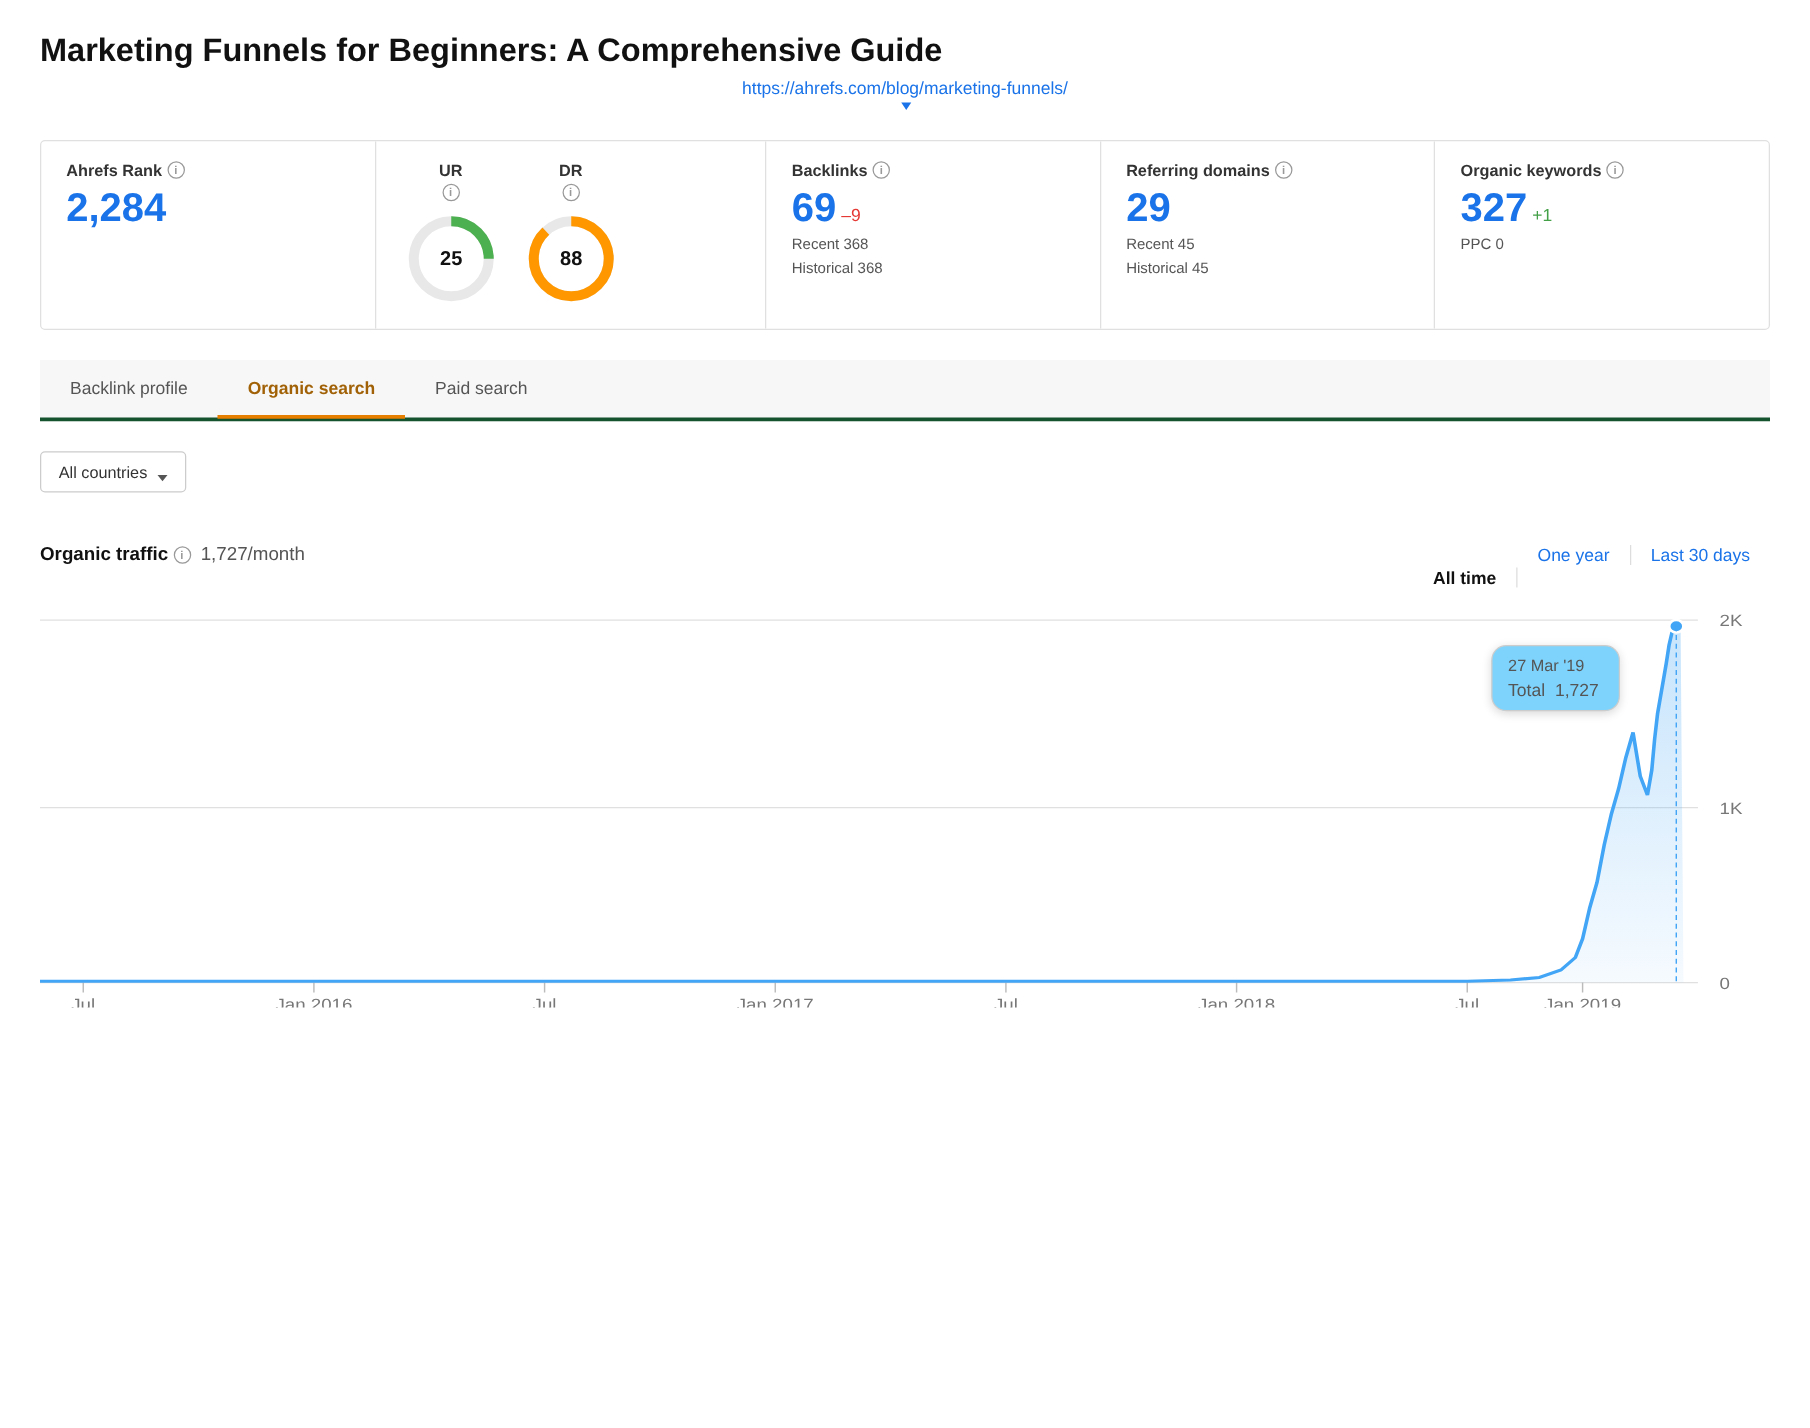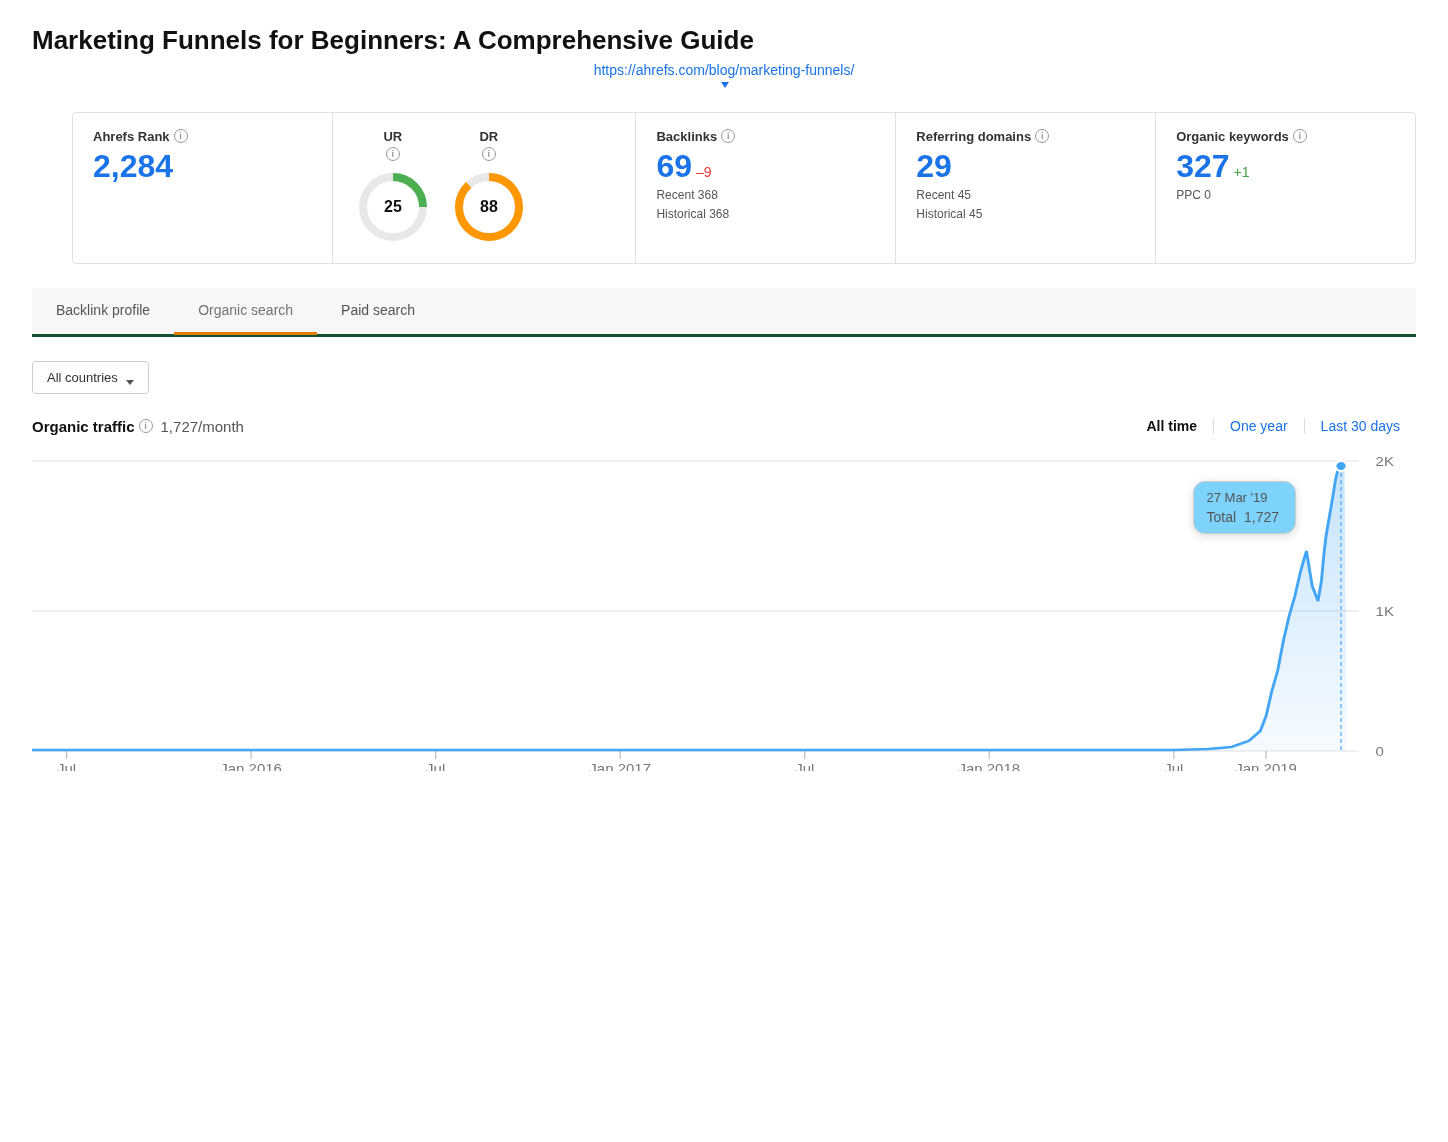--- a/index.html
+++ b/index.html
@@ -44,21 +44,20 @@
       margin-left: 2px;
     }
 
     
     .metrics-bar {
       display: flex;
       border: 1px solid #e0e0e0;
       border-radius: 4px;
       margin-bottom: 0;
       overflow: hidden;
-      margin-left: 40px;
     }
 
     .metric-cell {
       flex: 1;
       padding: 16px 20px;
       border-right: 1px solid #e0e0e0;
     }
 
     .metric-cell:last-child {
       border-right: none;
@@ -165,23 +164,23 @@
       padding: 14px 24px;
       font-size: 14px;
       color: #555;
       cursor: pointer;
       border-bottom: 3px solid transparent;
       margin-bottom: -1px;
       white-space: nowrap;
     }
 
     .tab-item.active {
-      color: #737373;
+      color: #a16207;
       border-bottom-color: #e67e00;
-      font-weight: 400;
+      font-weight: 700;
     }
 
     
     .content-area {
       padding: 24px 0;
     }
 
     
     .dropdown-select {
       display: inline-flex;
@@ -249,20 +248,21 @@
     }
 
     .time-filter:last-child {
       border-right: none;
     }
 
     .time-filter.active {
       font-weight: 700;
       color: #111;
       cursor: default;
+      margin-top: 36px;
     }
 
     
     .chart-container {
       position: relative;
       width: 100%;
       height: 320px;
     }
 
     .chart-svg {

